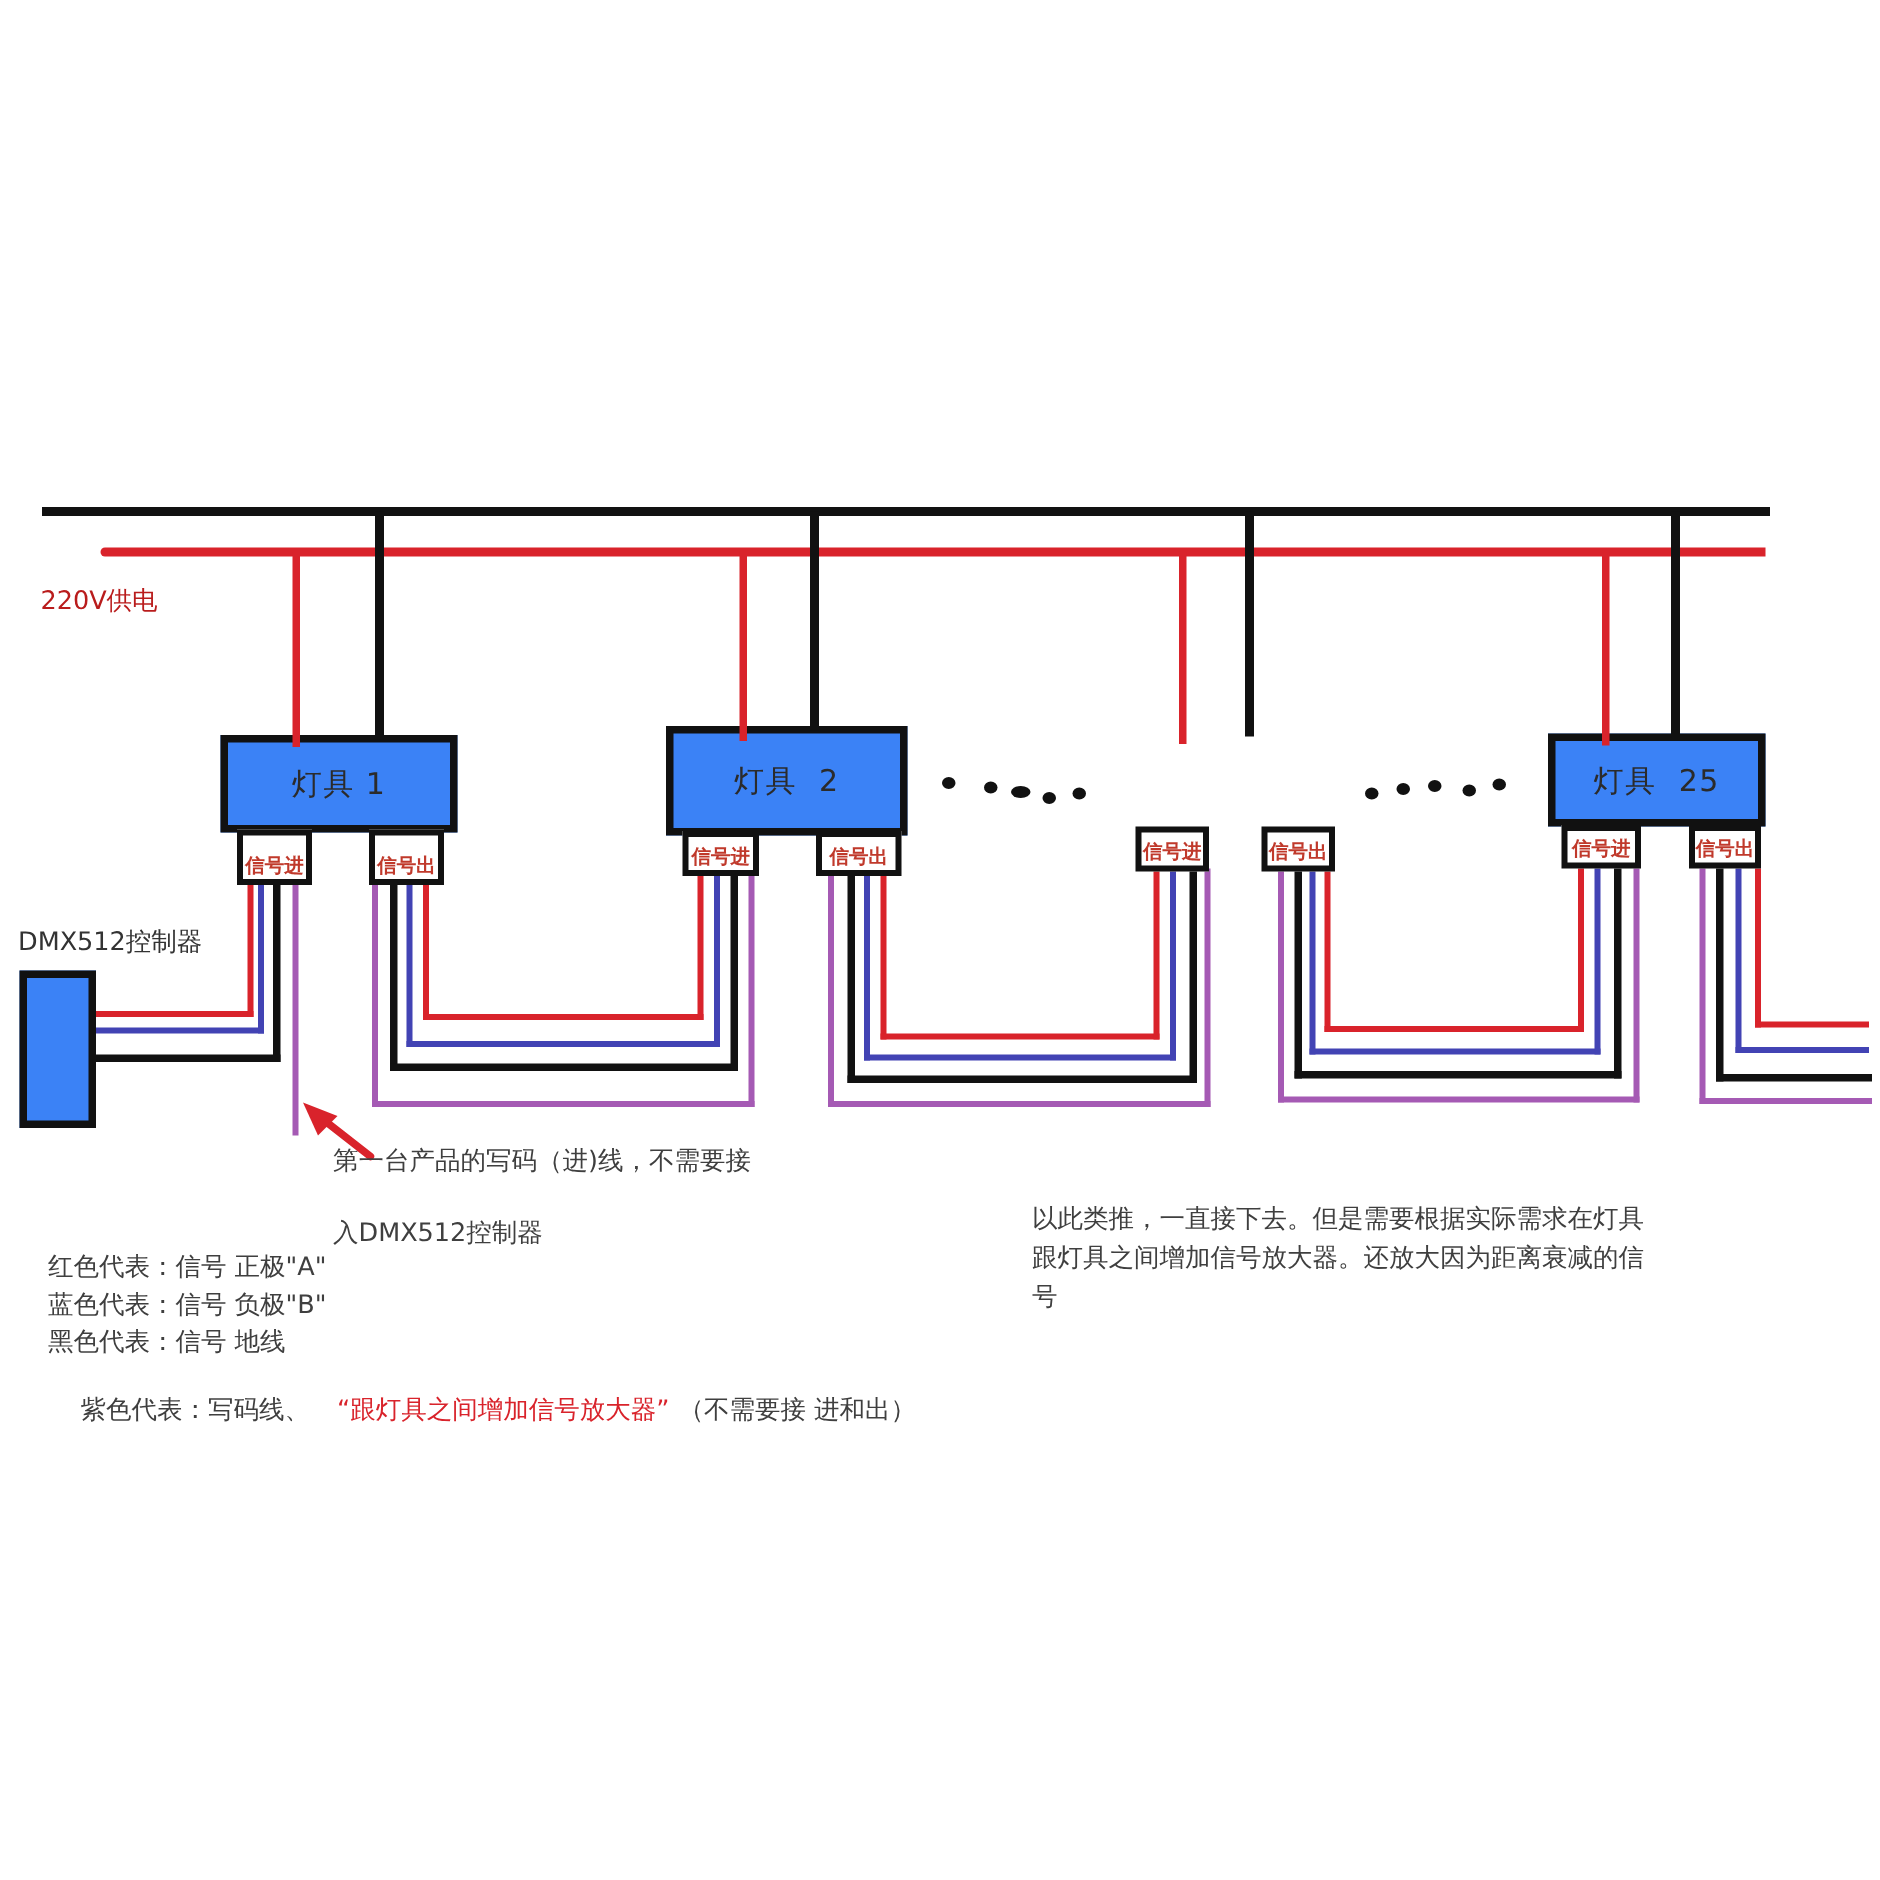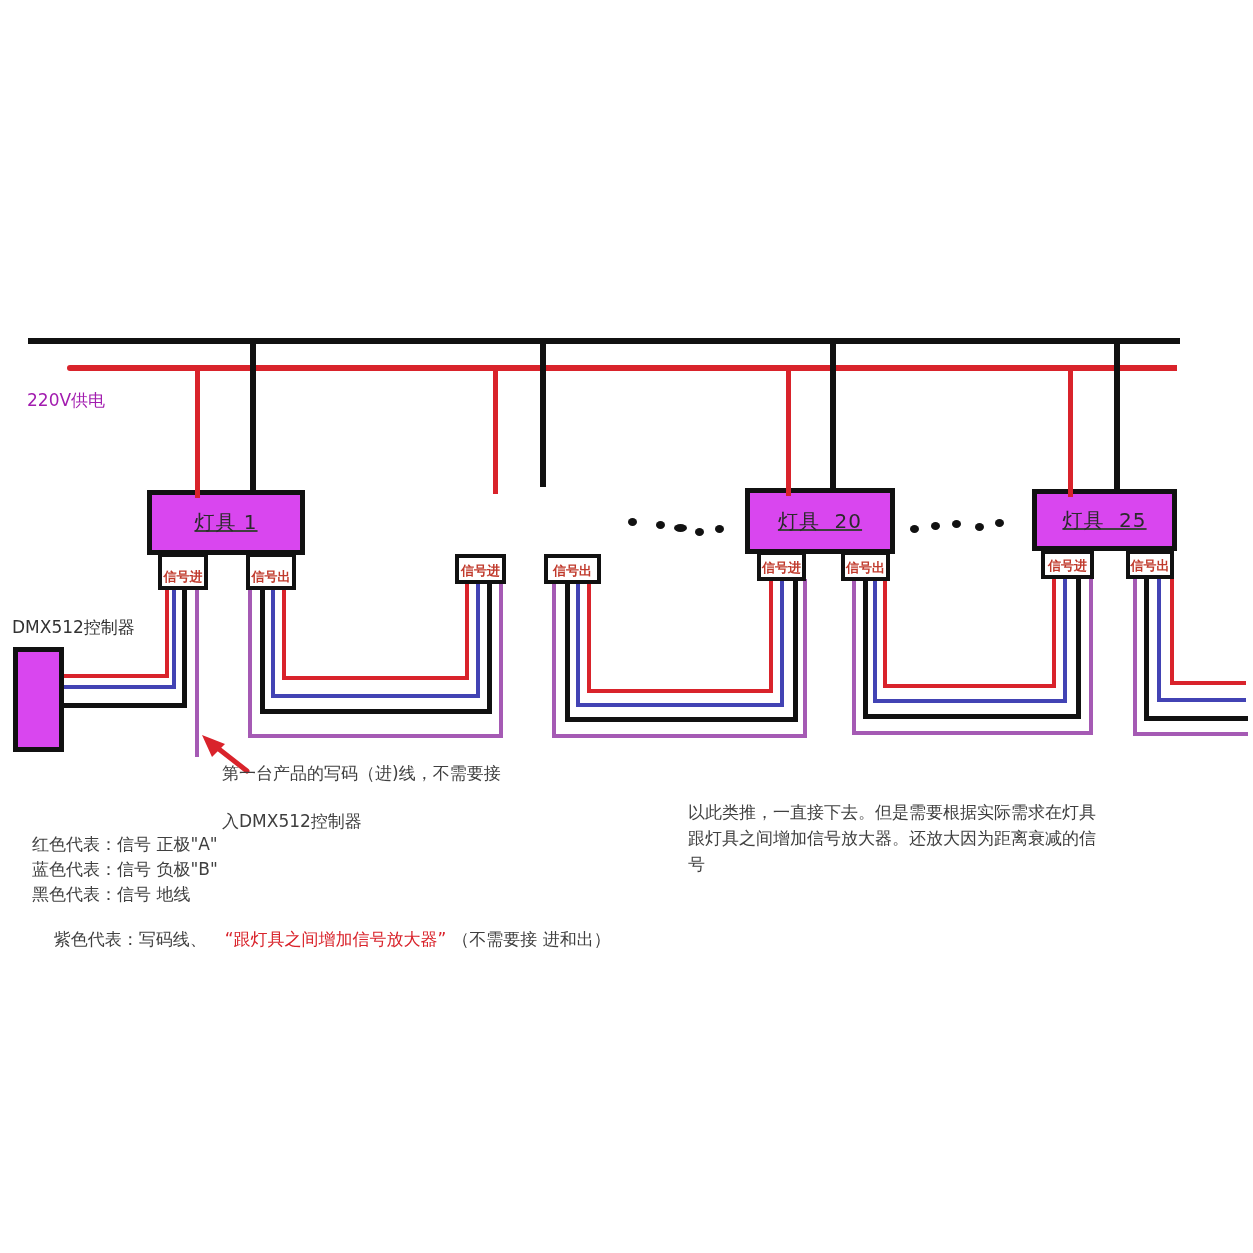--- a/index.html
+++ b/index.html
@@ -7,22 +7,22 @@
     position:relative;width:1253px;height:1253px;background:#ffffff;overflow:hidden;
     font-family:"DejaVu Sans","Liberation Sans",sans-serif;color:#3f3f3f;
   }
   .w{position:absolute;}
   .red{background:var(--c-red);}
   .blue{background:var(--c-blue);}
   .purple{background:var(--c-purple);}
   .blk{background:var(--c-black);}
   .busred{border-radius:3px 0 0 3px;}
   .box{
-    position:absolute;box-sizing:border-box;background:#d946ef;border:5px solid var(--c-black);
-    display:flex;align-items:center;justify-content:center;z-index:2;text-decoration:underline;
+    position:absolute;box-sizing:border-box;background:#3b82f6;border:5px solid var(--c-black);
+    display:flex;align-items:center;justify-content:center;z-index:2;
   }
   .lamp{z-index:2;}
   .lamp .lbl{font-size:20px;color:#2b2b2b;white-space:pre;letter-spacing:1px;}
   .port{
     position:absolute;box-sizing:border-box;background:#ffffff;border:4px solid var(--c-black);
     display:flex;align-items:flex-end;justify-content:center;z-index:3;
   }
   .port .plbl{font-size:13px;font-weight:bold;color:var(--c-labelred);white-space:nowrap;}
   .drop{z-index:4;}
   .dot{position:absolute;background:var(--c-black);border-radius:50%;z-index:1;}
@@ -34,21 +34,21 @@
   #note-arrow line{stroke:var(--c-red);stroke-width:5;stroke-linecap:round;}
   #note-arrow polygon{fill:var(--c-red);}
 </style>
 </head>
 <body>
 
 <div id="canvas">
 
   <div class="w blk" style="left:28px;top:338px;width:1152px;height:6px"></div>
   <div class="w red busred" style="left:67px;top:365px;width:1110px;height:6px"></div>
-  <div class="txt" style="left:27px;top:389px;color:#a21caf">220V供电</div>
+  <div class="txt" style="left:27px;top:389px;color:#b91c1c">220V供电</div>
 
   <div class="w red drop" style="left:195px;top:368px;width:5px;height:130px"></div>
   <div class="w blk drop" style="left:250px;top:341px;width:6px;height:152px"></div>
   <div class="w red drop" style="left:493px;top:368px;width:5px;height:126px"></div>
   <div class="w blk drop" style="left:540px;top:341px;width:6px;height:146px"></div>
   <div class="w red drop" style="left:786px;top:368px;width:5px;height:128px"></div>
   <div class="w blk drop" style="left:830px;top:341px;width:6px;height:150px"></div>
   <div class="w red drop" style="left:1068px;top:368px;width:5px;height:129px"></div>
   <div class="w blk drop" style="left:1114px;top:341px;width:6px;height:151px"></div>
 
@@ -107,22 +107,22 @@
   <div class="w blue" style="left:1157px;top:576px;width:4px;height:126px"></div>
   <div class="w blue" style="left:1157px;top:698px;width:89px;height:4px"></div>
   <div class="w blk" style="left:1144px;top:576px;width:5px;height:145px"></div>
   <div class="w blk" style="left:1144px;top:716px;width:104px;height:5px"></div>
   <div class="w purple" style="left:1133px;top:576px;width:4px;height:160px"></div>
   <div class="w purple" style="left:1133px;top:732px;width:115px;height:4px"></div>
 
   <div class="box lamp" style="left:147px;top:490px;width:158px;height:65px">
     <span class="lbl">灯具 1</span>
   </div>
-  <div class="box lamp" style="left:745px;top:488px;width:150px;height:66px">
-    <span class="lbl">灯具  20</span>
+  <div class="box lamp" style="left:444px;top:484px;width:161px;height:73px">
+    <span class="lbl">灯具  2</span>
   </div>
   <div class="box lamp" style="left:1032px;top:489px;width:145px;height:62px">
     <span class="lbl">灯具  25</span>
   </div>
 
   <div class="port" style="left:158px;top:553px;width:50px;height:37px">
     <span class="plbl">信号进</span>
   </div>
   <div class="port" style="left:246px;top:553px;width:50px;height:37px">
     <span class="plbl">信号出</span>

